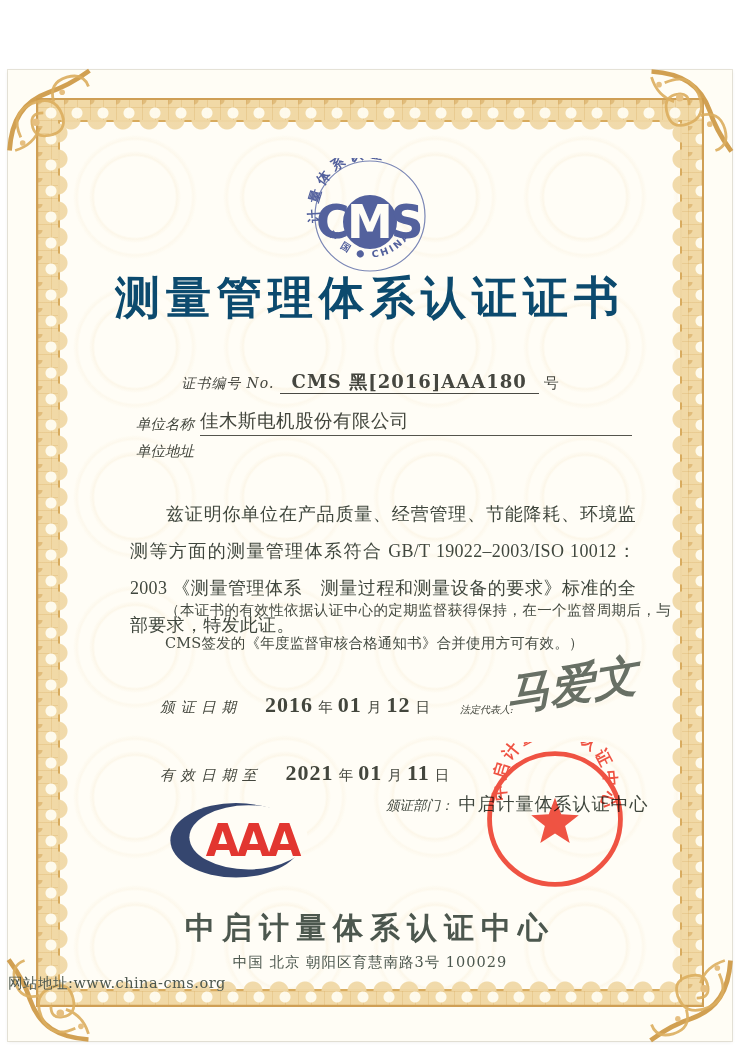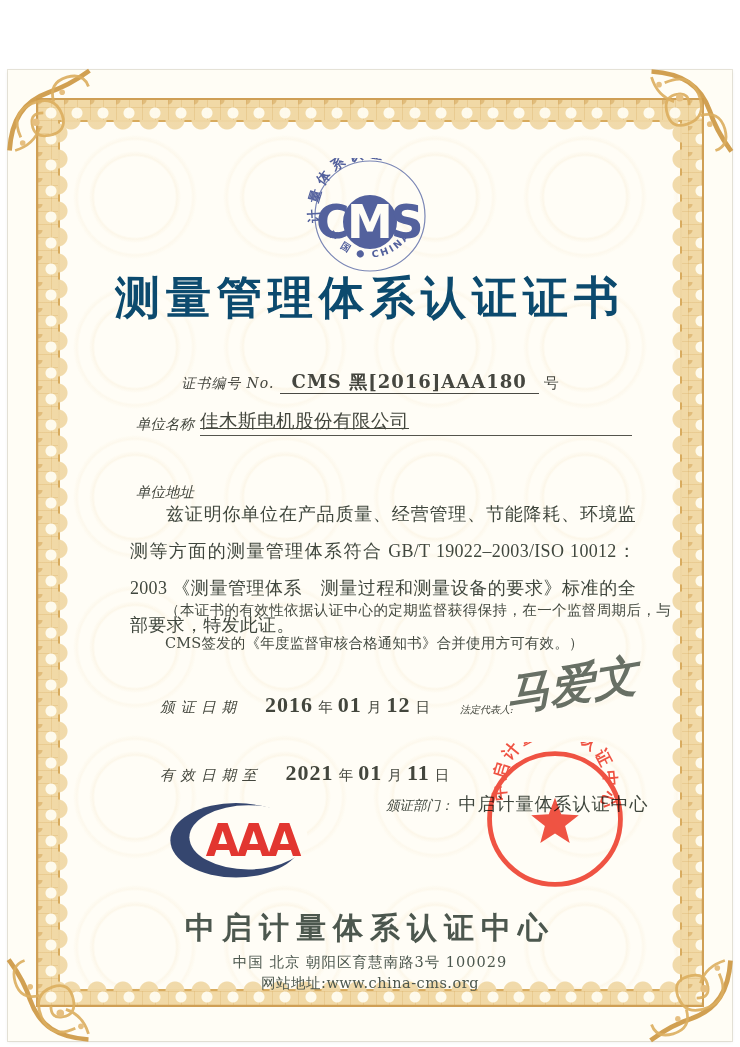--- a/index.html
+++ b/index.html
@@ -54,23 +54,23 @@
   .cert-title{
     position:absolute;left:0;right:0;top:198px;text-align:center;
     font-size:45px;font-weight:bold;letter-spacing:6px;color:#0c4a6e;
   }
   .certno{position:absolute;left:0;right:0;top:300px;text-align:center;color:#45463f;}
   .certno .lbl{font-style:italic;font-size:14px;letter-spacing:1px;}
   .certno .val{font-size:18px;font-weight:bold;border-bottom:1.5px solid #4a4a44;padding:0 12px 1px 12px;letter-spacing:1px;}
   .certno .suf{font-size:15px;}
   .field-row{position:absolute;left:128px;width:496px;display:flex;align-items:flex-end;color:#43463d;}
   .fr-1{top:338px;}
-  .fr-2{top:372px;margin-top:41px;}
+  .fr-2{top:372px;}
   .field-row .lbl{font-style:italic;font-size:14.5px;white-space:nowrap;padding-right:6px;padding-bottom:2px;}
-  .field-row .val{flex:1;font-size:18.5px;border-bottom:1.5px solid #55554d;padding-bottom:2px;letter-spacing:.5px;white-space:nowrap;text-decoration:underline;}
+  .field-row .val{flex:1;font-size:18.5px;border-bottom:1.5px solid #55554d;padding-bottom:2px;letter-spacing:.5px;white-space:nowrap;}
   .body-text{
     position:absolute;left:122px;width:506px;top:426px;
     font-size:18px;line-height:37px;color:#3f463d;text-align:justify;text-indent:2em;letter-spacing:.3px;font-family:Liberation Serif, serif;
   }
   .note-text{
     position:absolute;left:122px;width:506px;top:524px;
     font-size:14.5px;line-height:33px;color:#454b42;text-align:justify;letter-spacing:.2px;margin-left:35px;
   }
   .date-row{position:absolute;left:152px;color:#43463d;white-space:nowrap;}
   .dr-issue{top:622px;}
@@ -90,21 +90,21 @@
   .issuer .lbl{font-style:italic;font-size:13.5px;}
   .issuer .val{font-size:18px;letter-spacing:1px;}
   .seal{position:absolute;left:470px;top:672px;width:154px;height:154px;mix-blend-mode:multiply;opacity:.92;}
   .aaa-logo{position:absolute;left:158px;top:726px;}
   .footer-org{
     position:absolute;left:0;right:0;top:838px;text-align:center;
     font-family:"DejaVu Sans","Liberation Sans",sans-serif;
     font-size:30px;font-weight:bold;letter-spacing:7px;color:#4c574e;
   }
   .footer-addr{position:absolute;left:0;right:0;top:883px;text-align:center;font-size:14.5px;color:#4c574e;letter-spacing:1px;}
-  .footer-web{position:absolute;left:0;right:0;top:904px;text-align:center;font-size:14.5px;color:#4c574e;letter-spacing:.5px;}
+  .footer-web{position:absolute;left:0;right:0;top:904px;font-size:14.5px;color:#4c574e;letter-spacing:.5px;}
 </style>
 </head>
 <body>
 
 <div class="paper">
 
   <div class="frame"></div>
   <div class="scallop sc-t"></div>
   <div class="scallop sc-b"></div>
   <div class="scallop sc-l"></div>

